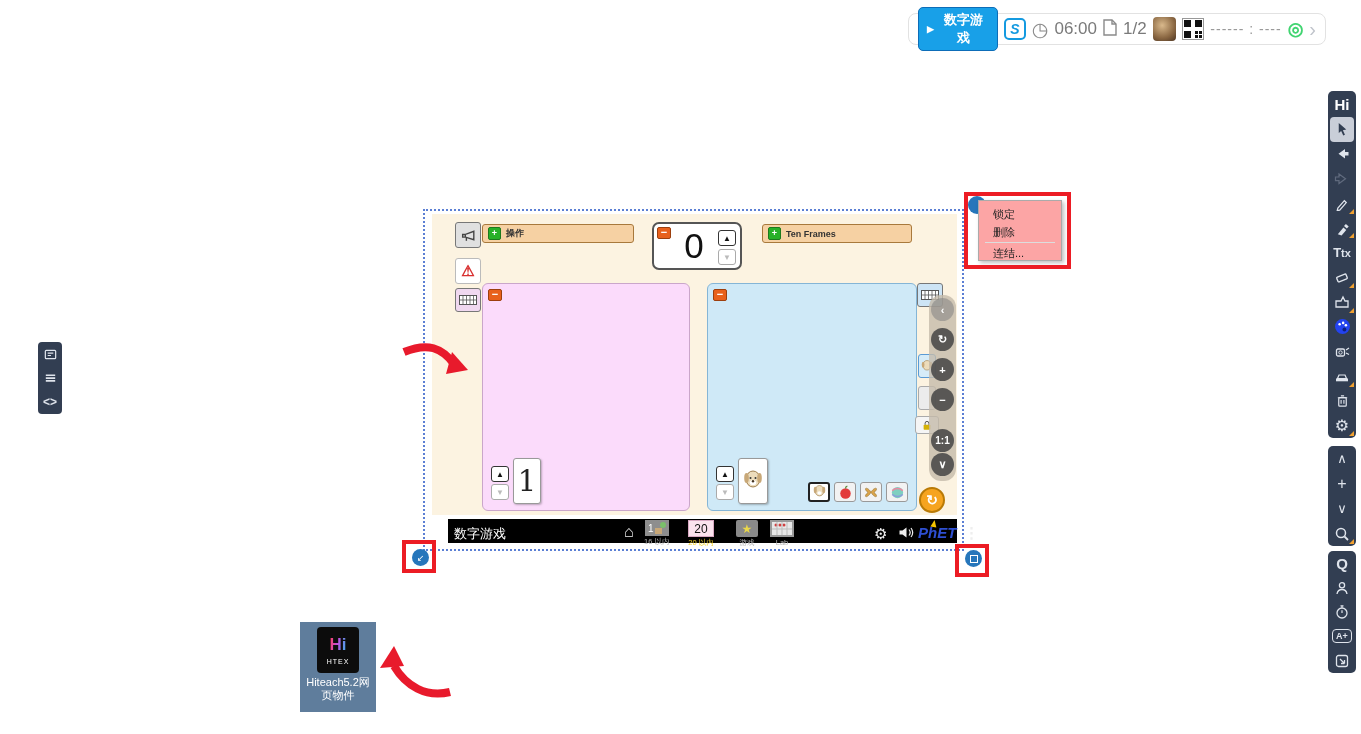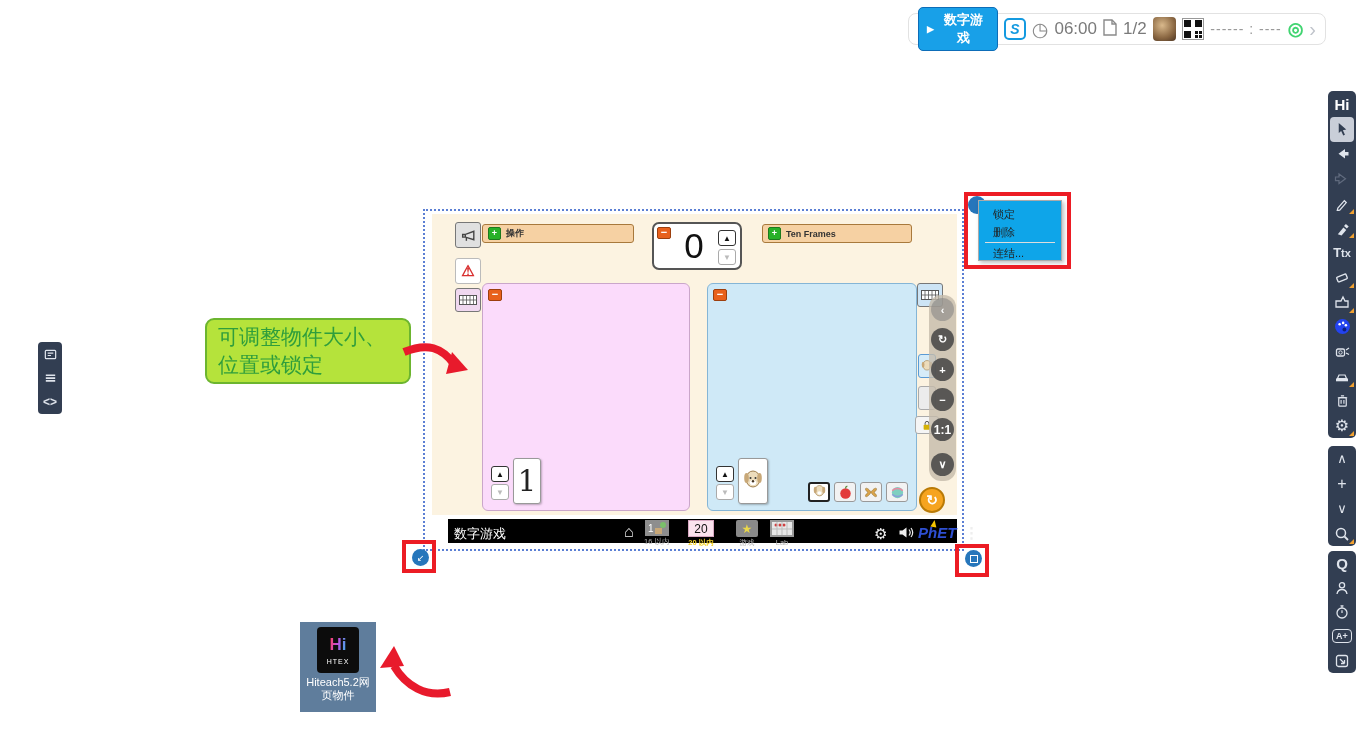--- a/index.html
+++ b/index.html
@@ -82,35 +82,35 @@
     display:flex;align-items:center;justify-content:center;font-size:11px;font-weight:bold}
   .ob-lite{background:rgba(130,130,130,.55)}
   .refresh{position:absolute;left:487px;top:273px;width:26px;height:26px;border-radius:50%;background:#f6a41f;
     border:2px solid #b97a06;color:#fff;font-weight:bold;display:flex;align-items:center;justify-content:center;font-size:14px;box-sizing:border-box}
   .mini-hid{position:absolute;border-radius:3px;box-sizing:border-box;display:flex;align-items:center;justify-content:center}
 
   
   .sim-title{position:absolute;left:6px;top:6px;color:#fff;font-size:13px}
   .navtab{position:absolute;top:1px;display:flex;flex-direction:column;align-items:center}
   .tab-label{font-size:7.5px;color:#b5b5b5;margin-top:1px}
-  .tab-label.on{color:#f5d327;font-weight:bold}
+  .tab-label.on{color:#f5d327;font-weight:normal}
   .barglyph{position:absolute;color:#eee}
   .tab20{width:26px;height:17px;background:#fbe3ee;border:1px solid #d8a8c2;display:flex;align-items:center;justify-content:center;
     font-size:12px;color:#111;box-sizing:border-box}
   .starbox{width:22px;height:17px;background:#8a8a8a;border-radius:2px;color:#ead84a;font-size:12px;display:flex;align-items:center;justify-content:center}
   .phet{position:absolute;left:470px;top:5px;color:#2e4fd2;font-weight:bold;font-size:15px;font-style:italic}
   .phet::before{content:"";position:absolute;left:13px;top:-4px;border-left:3px solid transparent;border-right:3px solid transparent;
     border-bottom:7px solid #f5c400;transform:rotate(10deg)}
 
   
   .redbox{position:absolute;border:4px solid #ec1c24;box-sizing:border-box}
   .handle{position:absolute;width:17px;height:17px;border-radius:50%;background:#2676bb;color:#fff;display:flex;
     align-items:center;justify-content:center;font-size:9px}
   .handle .sq{width:6px;height:6px;border:1.5px solid #fff}
-  .menu{position:absolute;left:978px;top:200px;width:84px;height:61px;background:#0ea5e9;border:1px solid #aaa;
+  .menu{position:absolute;left:978px;top:200px;width:84px;height:61px;background:#fca5a5;border:1px solid #aaa;
     box-shadow:2px 2px 4px rgba(0,0,0,.25);padding-top:4px;box-sizing:border-box}
   .menu-item{height:18px;display:flex;align-items:center;padding-left:14px;font-size:11px;color:#222;cursor:pointer}
   .menu-sep{border-top:1px solid #ddd;margin:1px 6px}
 
   
   .callout{position:absolute;background:#b5e33b;border:2px solid #6cb52f;border-radius:9px;color:#2f9e3c;
     display:flex;align-items:center;box-sizing:border-box}
   #callout1{left:205px;top:318px;width:206px;height:66px;font-size:21px;padding:2px 11px;line-height:1.35}
   #callout2{left:438px;top:676px;width:282px;height:33px;font-size:20px;justify-content:center}
   .htex{position:absolute;left:300px;top:622px;width:76px;height:90px;background:#5f7d9c;display:flex;
@@ -403,21 +403,21 @@
             <rect x="3.5" y="7" width="9" height="6.5" rx="1" fill="#d4b106"></rect>
             <path d="M5.5 7V5a2.5 2.5 0 0 1 5 0v2" stroke="#555" fill="none" stroke-width="1.3"></path>
           </svg>
       </div>
 
       <div class="objbar">
         <div class="ob-btn ob-lite" style="top:3px">‹</div>
         <div class="ob-btn" style="top:33px">↻</div>
         <div class="ob-btn" style="top:63px">+</div>
         <div class="ob-btn" style="top:93px">−</div>
-        <div class="ob-btn" style="top:123px;font-size:12px">1:1</div>
+        <div class="ob-btn" style="top:134px;font-size:10px">1:1</div>
         <div class="ob-btn" style="top:158px">∨</div>
       </div>
 
       <div class="refresh">↻</div>
     </div>
 
     <div class="simbar">
       <span class="sim-title">数字游戏</span>
       <span class="barglyph" style="left:176px;top:4px;font-size:16px">⌂</span>
       <div class="navtab" style="left:196px">
@@ -471,23 +471,20 @@
 
   <div class="handle" style="left:968px;top:196px;width:18px;height:18px"></div>
   <div class="menu">
     <div class="menu-item">锁定</div>
     <div class="menu-item">删除</div>
     <div class="menu-sep"></div>
     <div class="menu-item">连结...</div>
   </div>
   <div class="redbox" style="left:964px;top:192px;width:107px;height:77px"></div>
 
-  <div class="callout" id="callout1">
-    <span>可调整物件大小、位置或锁定</span>
-  </div>
   <svg class="abs" style="left:400px;top:338px" width="72" height="48">
     <path d="M4 14 C28 4 42 10 54 26" stroke="#e81a2c" stroke-width="8" fill="none"></path>
     <polygon points="46,36 68,32 52,14" fill="#e81a2c"></polygon>
   </svg>
 
   <div class="htex">
     <div class="tile">
       <span class="tile-hi">Hi</span>
       <span class="tile-fmt">HTEX</span>
     </div>

